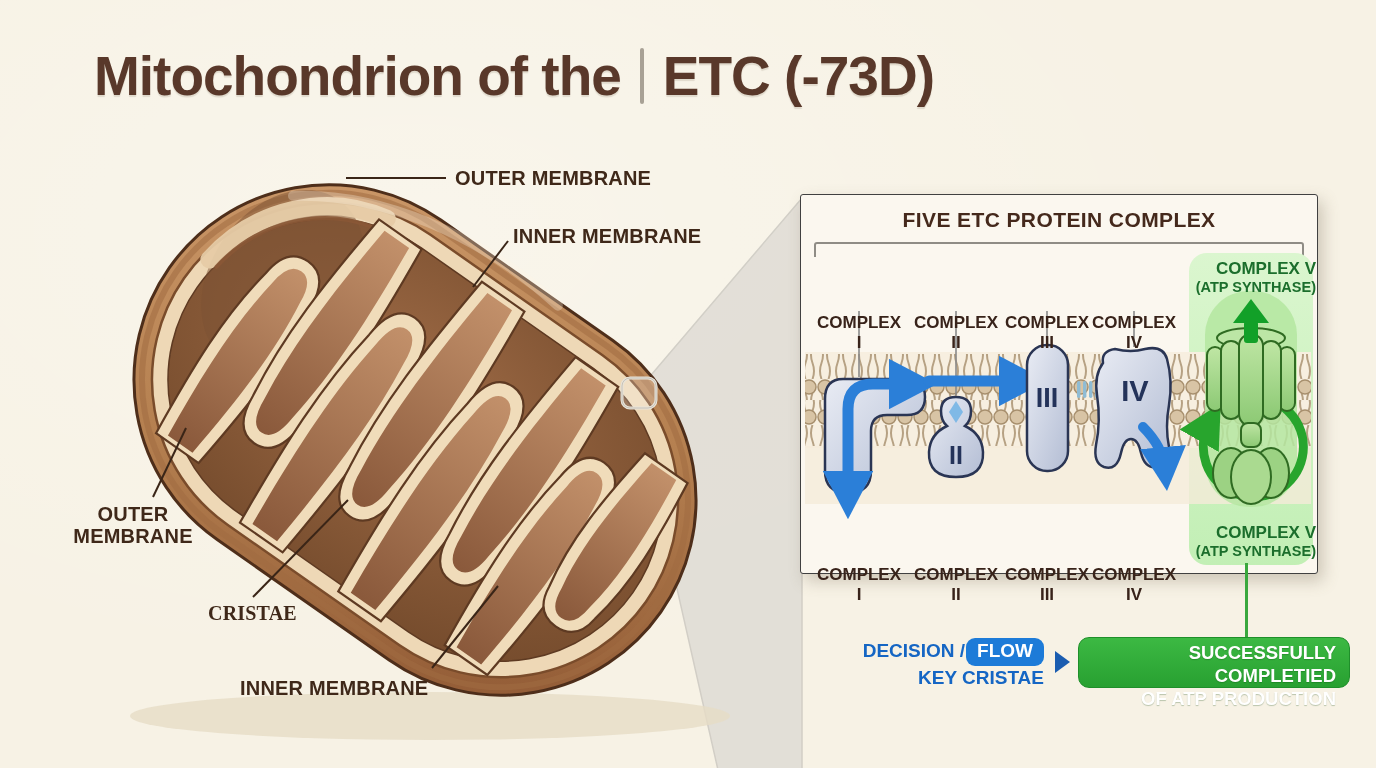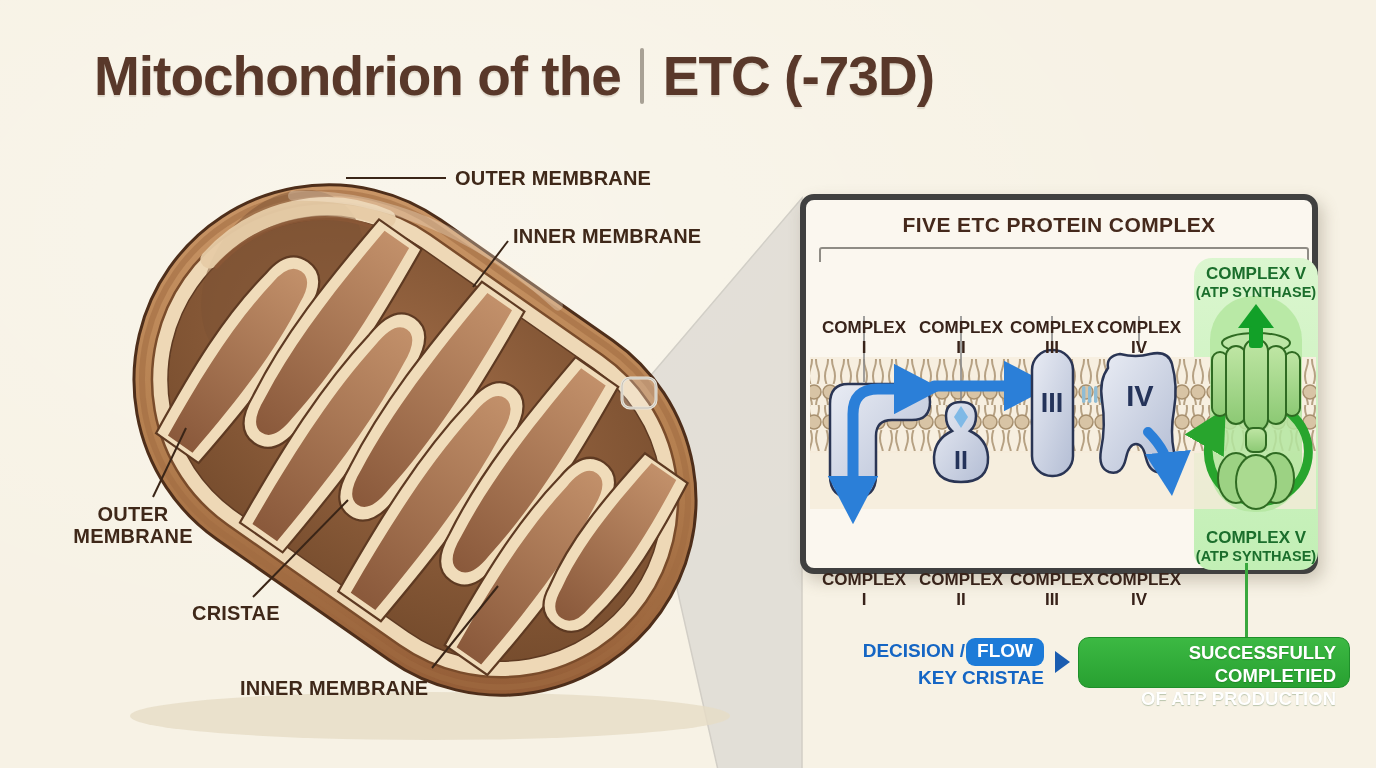--- a/index.html
+++ b/index.html
@@ -10,27 +10,27 @@
   
   .title{position:absolute;left:66px;top:44px;display:flex;align-items:center;gap:19px;z-index:4;margin-left:28px;}
   .title .t{font-size:55px;font-weight:800;color:#59382a;letter-spacing:-1px;
     text-shadow:0 2px 1px rgba(60,30,10,.12);white-space:nowrap;}
   .title .divider{width:4px;height:56px;background:#a8a195;border-radius:2px;}
   
   .lbl{position:absolute;color:#3f2819;font-weight:800;font-size:20px;letter-spacing:.2px;z-index:3;white-space:nowrap;}
   .lbl.center{text-align:center;white-space:normal;line-height:1.1;}
   
   .panel{position:absolute;left:800px;top:194px;width:518px;height:380px;background:#fbf7ef;
-    border:6px solid #404040;border-radius:14px;box-shadow:5px 7px 16px rgba(110,95,75,.30);z-index:2;box-sizing:border-box;}
+    border:1px solid #404040;border-radius:3px;box-shadow:5px 7px 16px rgba(110,95,75,.30);z-index:2;box-sizing:border-box;}
   .panel-title{position:absolute;left:0;right:0;top:13px;text-align:center;font-size:21px;font-weight:800;
     color:#45291c;letter-spacing:.4px;z-index:5;}
   .psvg{position:absolute;left:0;top:0;z-index:1;}
   .pcol{position:absolute;width:120px;text-align:center;font-weight:800;color:#38231a;font-size:17px;line-height:1.18;z-index:5;margin-top:44px;}
   .pcol .num{font-size:17px;}
-  .pcolv{position:absolute;width:130px;text-align:center;font-weight:800;color:#1b6e2c;z-index:5;line-height:1.15;}
+  .pcolv{position:absolute;width:130px;text-align:right;font-weight:800;color:#1b6e2c;z-index:5;line-height:1.15;}
   .pcolv .l1{font-size:17px;}
   .pcolv .l2{font-size:14.5px;}
   
   .legend-left{position:absolute;left:858px;top:638px;width:186px;text-align:right;z-index:4;
     color:#1566c4;font-weight:800;font-size:19px;line-height:1.25;}
   .flow-badge{display:inline-block;background:#1d7bd8;color:#fff;border-radius:9px;padding:1px 11px 3px;margin-left:1px;}
   .legend-tri{position:absolute;left:1055px;top:651px;width:0;height:0;z-index:4;
     border-top:11px solid transparent;border-bottom:11px solid transparent;border-left:15px solid #1b5db0;}
   .result-box{position:absolute;left:1078px;top:637px;width:272px;height:51px;z-index:4;box-sizing:border-box;
     background:linear-gradient(180deg,#3cb943,#28a031);border:1px solid #1f8f2a;border-radius:11px;
@@ -117,21 +117,21 @@
       <path d="M 498,586 L 432,668"></path>
     </g>
   </svg>
 
   <div class="lbl" style="left:455px;top:167px;">OUTER MEMBRANE</div>
   <div class="lbl" style="left:513px;top:225px;">INNER MEMBRANE</div>
   <div class="lbl center" style="left:73px;top:503px;width:120px;">
     <span style="display:block;">OUTER</span>
     <span style="display:block;">MEMBRANE</span>
   </div>
-  <div class="lbl" style="left:192px;top:602px;">CRISTAE</div>
+  <div class="lbl" style="left:208px;top:602px;font-family:Liberation Serif, serif;">CRISTAE</div>
   <div class="lbl" style="left:240px;top:677px;">INNER MEMBRANE</div>
 
   <div class="panel">
     <div class="panel-title">FIVE ETC PROTEIN COMPLEX</div>
 
     <svg class="psvg" width="514" height="376" viewBox="0 0 514 376">
       <defs>
         <linearGradient id="compG" x1="0" y1="0" x2="1" y2="1">
           <stop offset="0" stop-color="#e9ecf4"></stop>
             <stop offset="1" stop-color="#b3bdd4"></stop>

